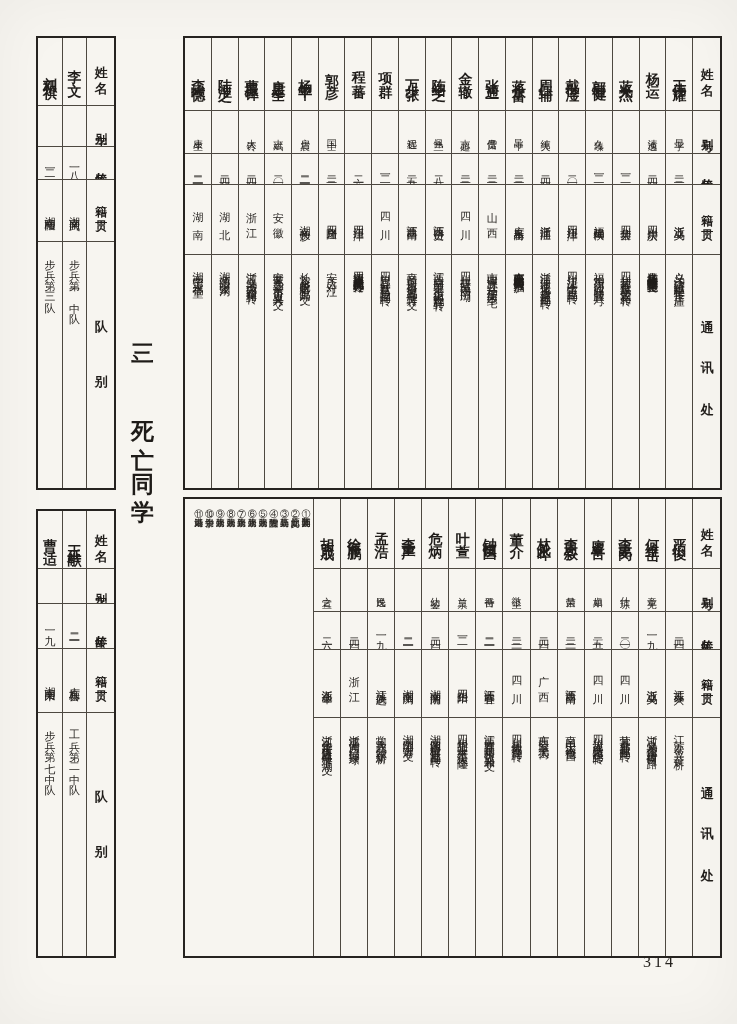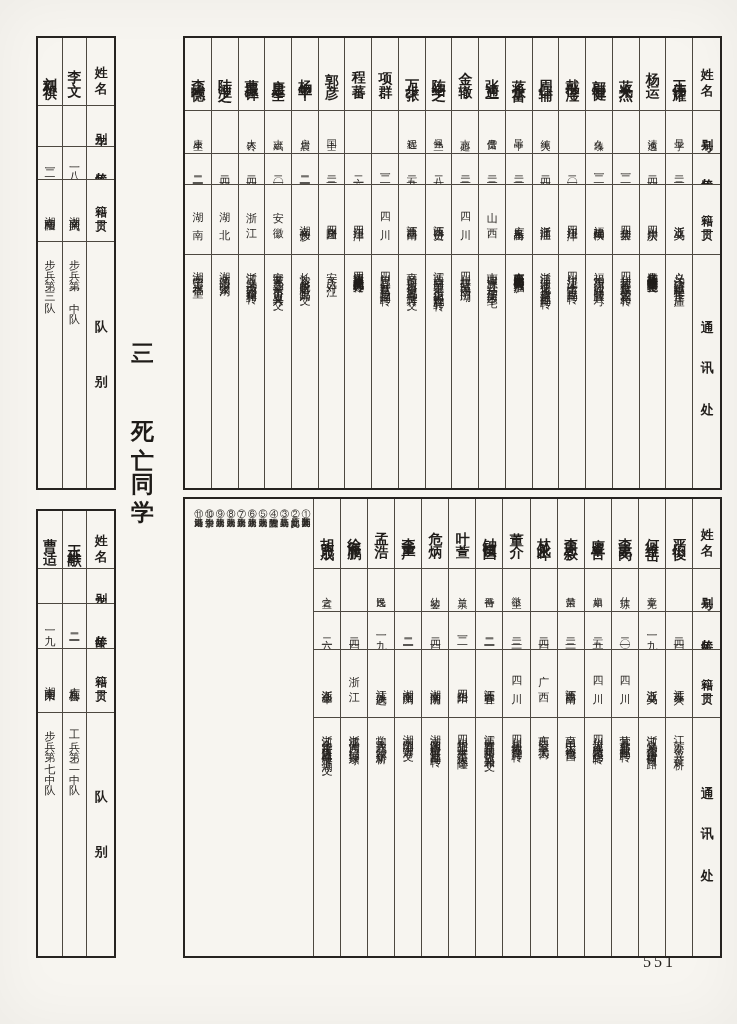--- a/index.html
+++ b/index.html
@@ -777,14 +777,14 @@
           <span class="v" style="letter-spacing: 0.15em;">一九</span>
         </div>
         <div class="cell r-native" style="height: 64px;">
           <span class="v" style="letter-spacing: 0.12em;">湖南耒阳</span>
         </div>
         <div class="cell r-last">
           <span class="v" style="letter-spacing: 1em;">步兵第七中队</span>
         </div>
       </div>
     </div>
-  <div class="page-number">551</div>
+  <div class="page-number">314</div>
 </div>
 
 </body></html>

